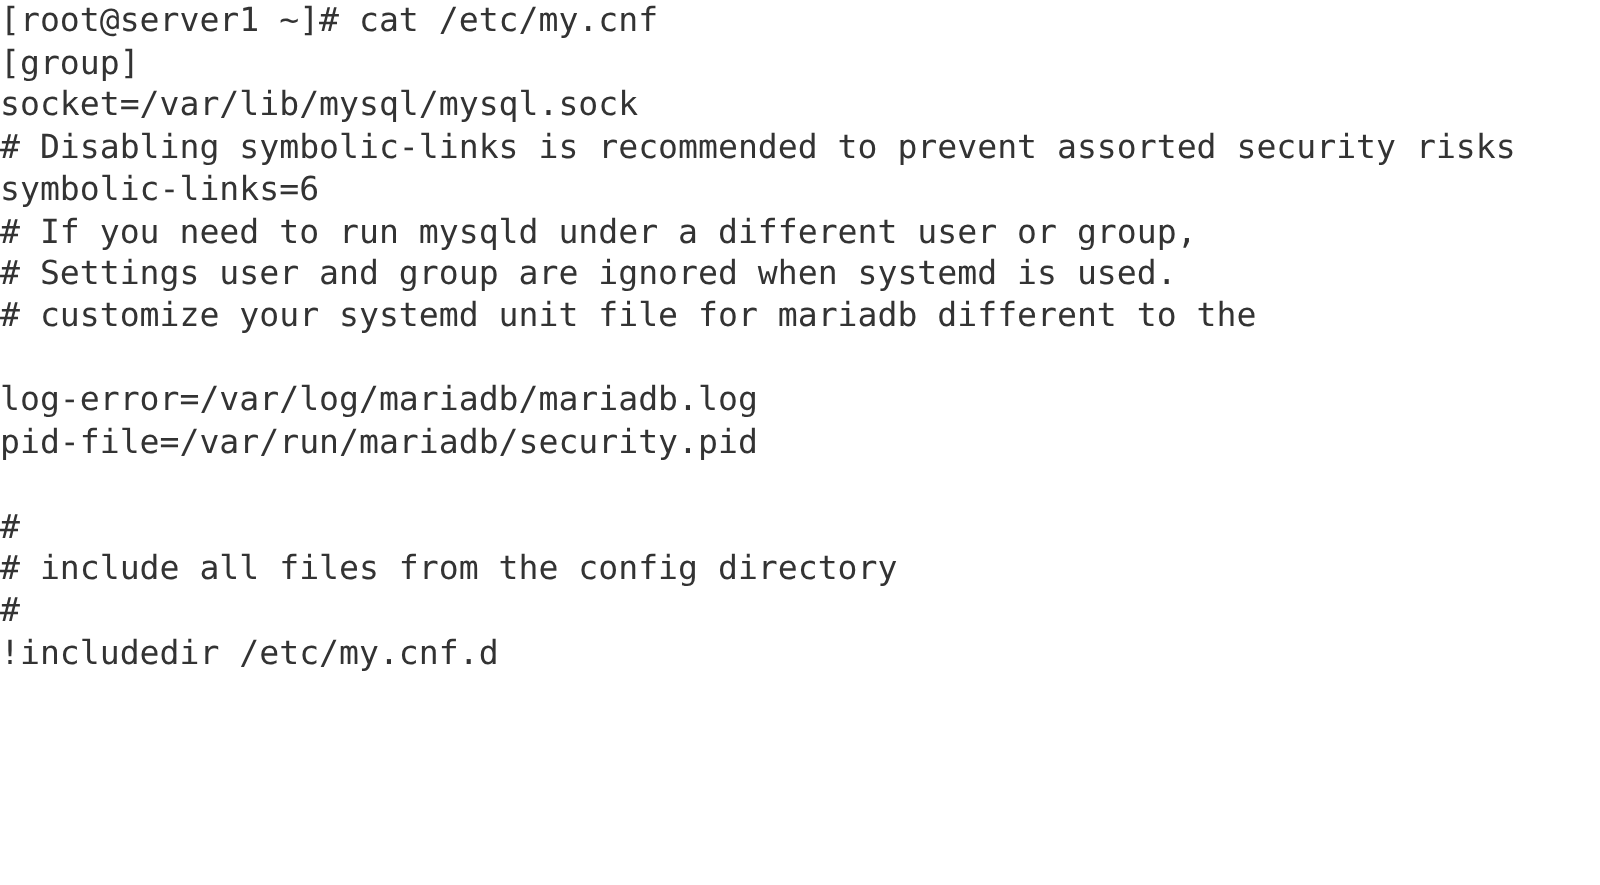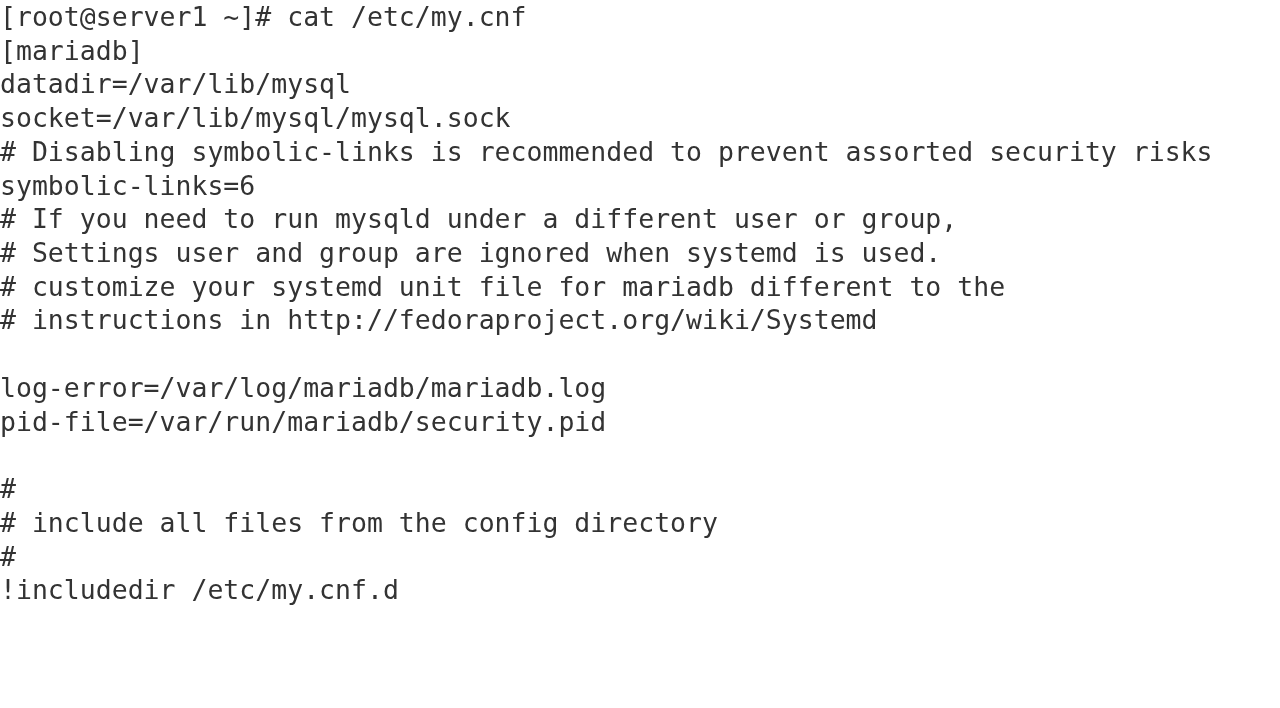--- a/index.html
+++ b/index.html
@@ -48,29 +48,27 @@
     background: #2b2b2b;
     vertical-align: -6px;
     margin-left: 0px;
   }
 </style>
 </head>
 <body>
 
 <div id="terminal">
   <div class="term-line"><span class="line-text">[root@server1 ~]# cat /etc/my.cnf</span></div>
-  <div class="term-line"><span class="line-text">[mariadb]</span></div>
-  <div class="term-line"><span class="line-text">datadir=/var/lib/mysql</span></div>
+  <div class="term-line"><span class="line-text">[group]</span></div>
   <div class="term-line"><span class="line-text">socket=/var/lib/mysql/mysql.sock</span></div>
   <div class="term-line"><span class="line-text"># Disabling symbolic-links is recommended to prevent assorted security risks</span></div>
   <div class="term-line"><span class="line-text">symbolic-links=6</span></div>
   <div class="term-line"><span class="line-text"># If you need to run mysqld under a different user or group,</span></div>
   <div class="term-line"><span class="line-text"># Settings user and group are ignored when systemd is used.</span></div>
   <div class="term-line"><span class="line-text"># customize your systemd unit file for mariadb different to the</span></div>
-  <div class="term-line"><span class="line-text"># instructions in http://fedoraproject.org/wiki/Systemd</span></div>
   <div class="term-line blank"></div>
   <div class="term-line"><span class="line-text">log-error=/var/log/mariadb/mariadb.log</span></div>
   <div class="term-line"><span class="line-text">pid-file=/var/run/mariadb/security.pid</span></div>
   <div class="term-line blank"></div>
   <div class="term-line"><span class="line-text">#</span></div>
   <div class="term-line"><span class="line-text"># include all files from the config directory</span></div>
   <div class="term-line"><span class="line-text">#</span></div>
   <div class="term-line"><span class="line-text">!includedir /etc/my.cnf.d</span></div>
   <div class="term-line blank"></div>
 </div>

